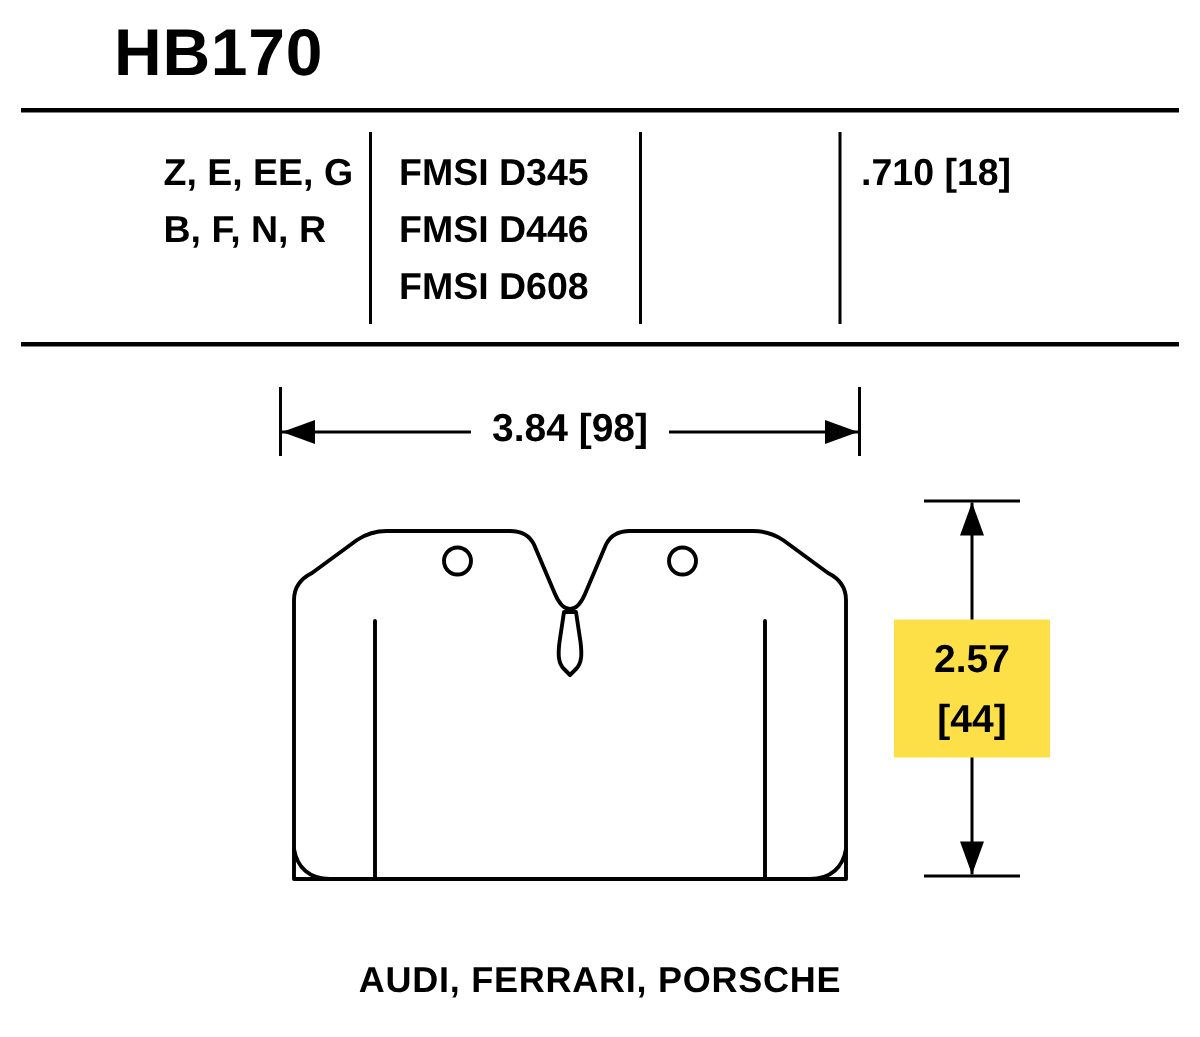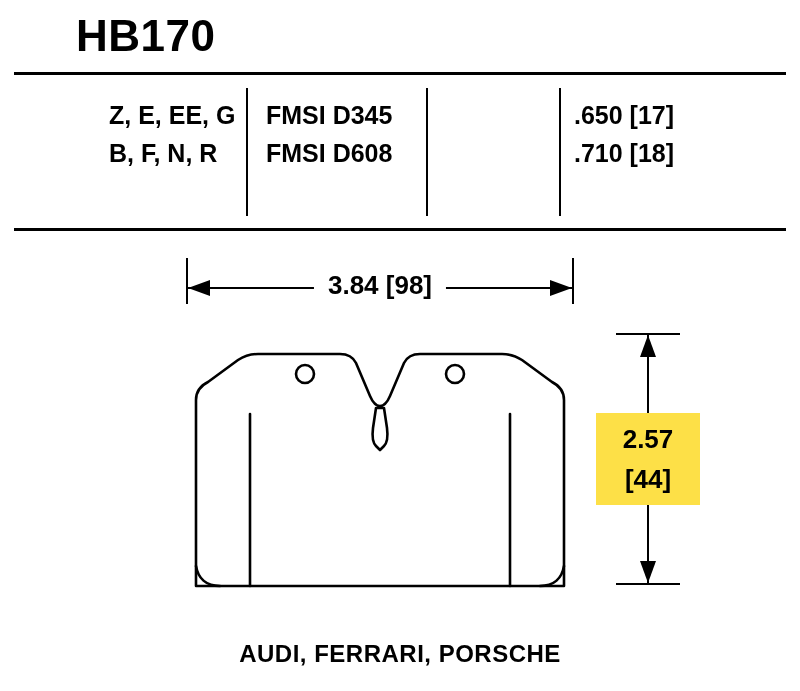--- a/index.html
+++ b/index.html
@@ -229,25 +229,25 @@
     <div class="vdiv" id="vdiv-2"></div>
     <div class="vdiv" id="vdiv-3"></div>
 
     <div class="col-compounds">
       <div class="spec-line">Z,  E,  EE,  G</div>
       <div class="spec-line">B,  F,  N,  R</div>
     </div>
 
     <div class="col-fmsi">
       <div class="spec-line">FMSI  D345</div>
+      <div class="spec-line">FMSI  D446</div>
       <div class="spec-line">FMSI  D608</div>
     </div>
 
     <div class="col-thickness">
-      <div class="spec-line">.650  [17]</div>
       <div class="spec-line">.710  [18]</div>
     </div>
 
   </div>
 
   <div class="hrule" id="rule-bottom"></div>
 
   <div class="dim-width">
     <div class="tick left"></div>
     <div class="tick right"></div>

